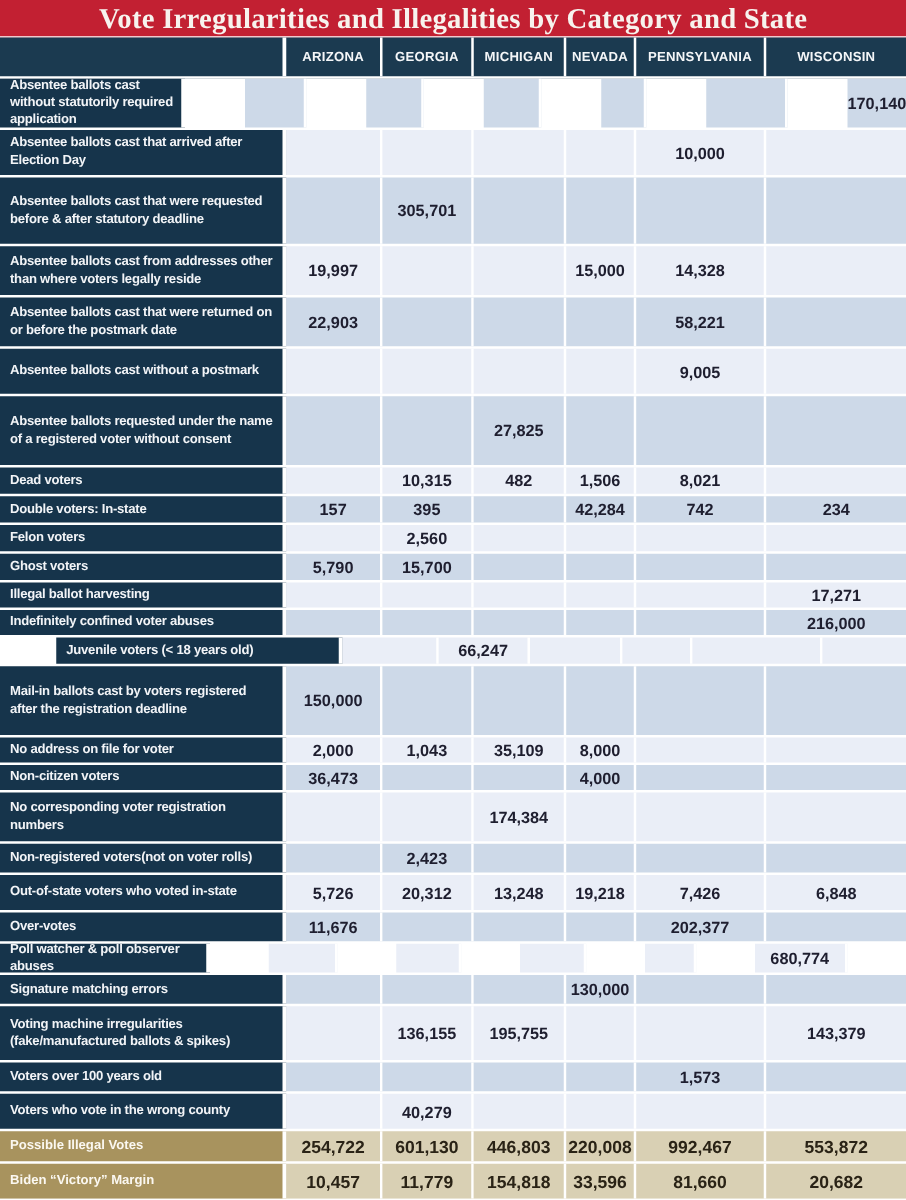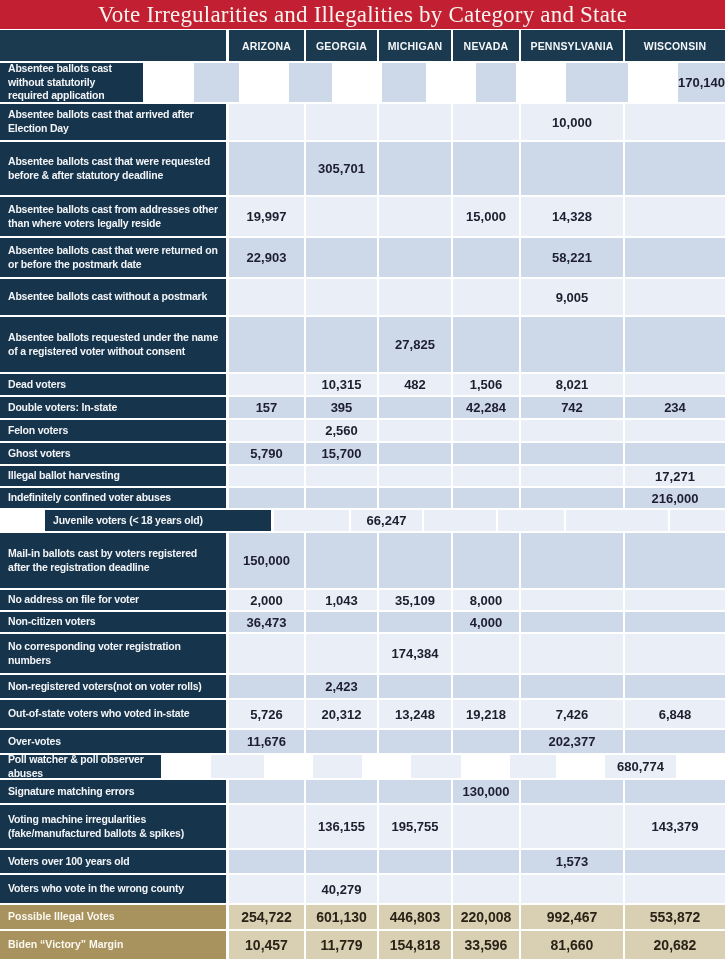--- a/index.html
+++ b/index.html
@@ -10,21 +10,21 @@
     -webkit-font-smoothing:antialiased;
   }
   .page{width:725px;}
 
   
   .title-bar{
     height:30px;
     background:var(--title-bg,#c22032);
     color:var(--title-text,#f7f3ee);
     font-family:"Liberation Serif","DejaVu Serif",serif;
-    font-weight:normal;
+    font-weight:bold;
     font-size:23px;
     display:flex;align-items:center;justify-content:center;
     letter-spacing:0.2px;
     border-bottom:1px solid #ffffff;
     box-sizing:border-box;
   }
 
   
   .header-row{
     display:flex;
@@ -35,21 +35,21 @@
   }
   .hspacer{width:229px;border-right:3px solid var(--grid,#ffffff);box-sizing:border-box;}
   .hcell{
     display:flex;align-items:center;justify-content:center;
     color:#f4f6f8;font-weight:bold;font-size:10.5px;letter-spacing:0.2px;
     border-right:2px solid var(--grid,#ffffff);
     box-sizing:border-box;
   }
 
   
-  .c0{width:77px}.c1{width:73px}.c2{width:74px}.c3{width:68px}.c4{width:104px}
+  .c0{width:77px}.c1{width:73px}.c2{width:74px}.c3{width:56px}.c4{width:104px}
   .c5{flex:1;border-right:none !important;}
 
   
   .row{
     display:flex;
     border-bottom:2px solid var(--grid,#ffffff);
     box-sizing:border-box;
     align-items:stretch;
   }
   .lcell{

